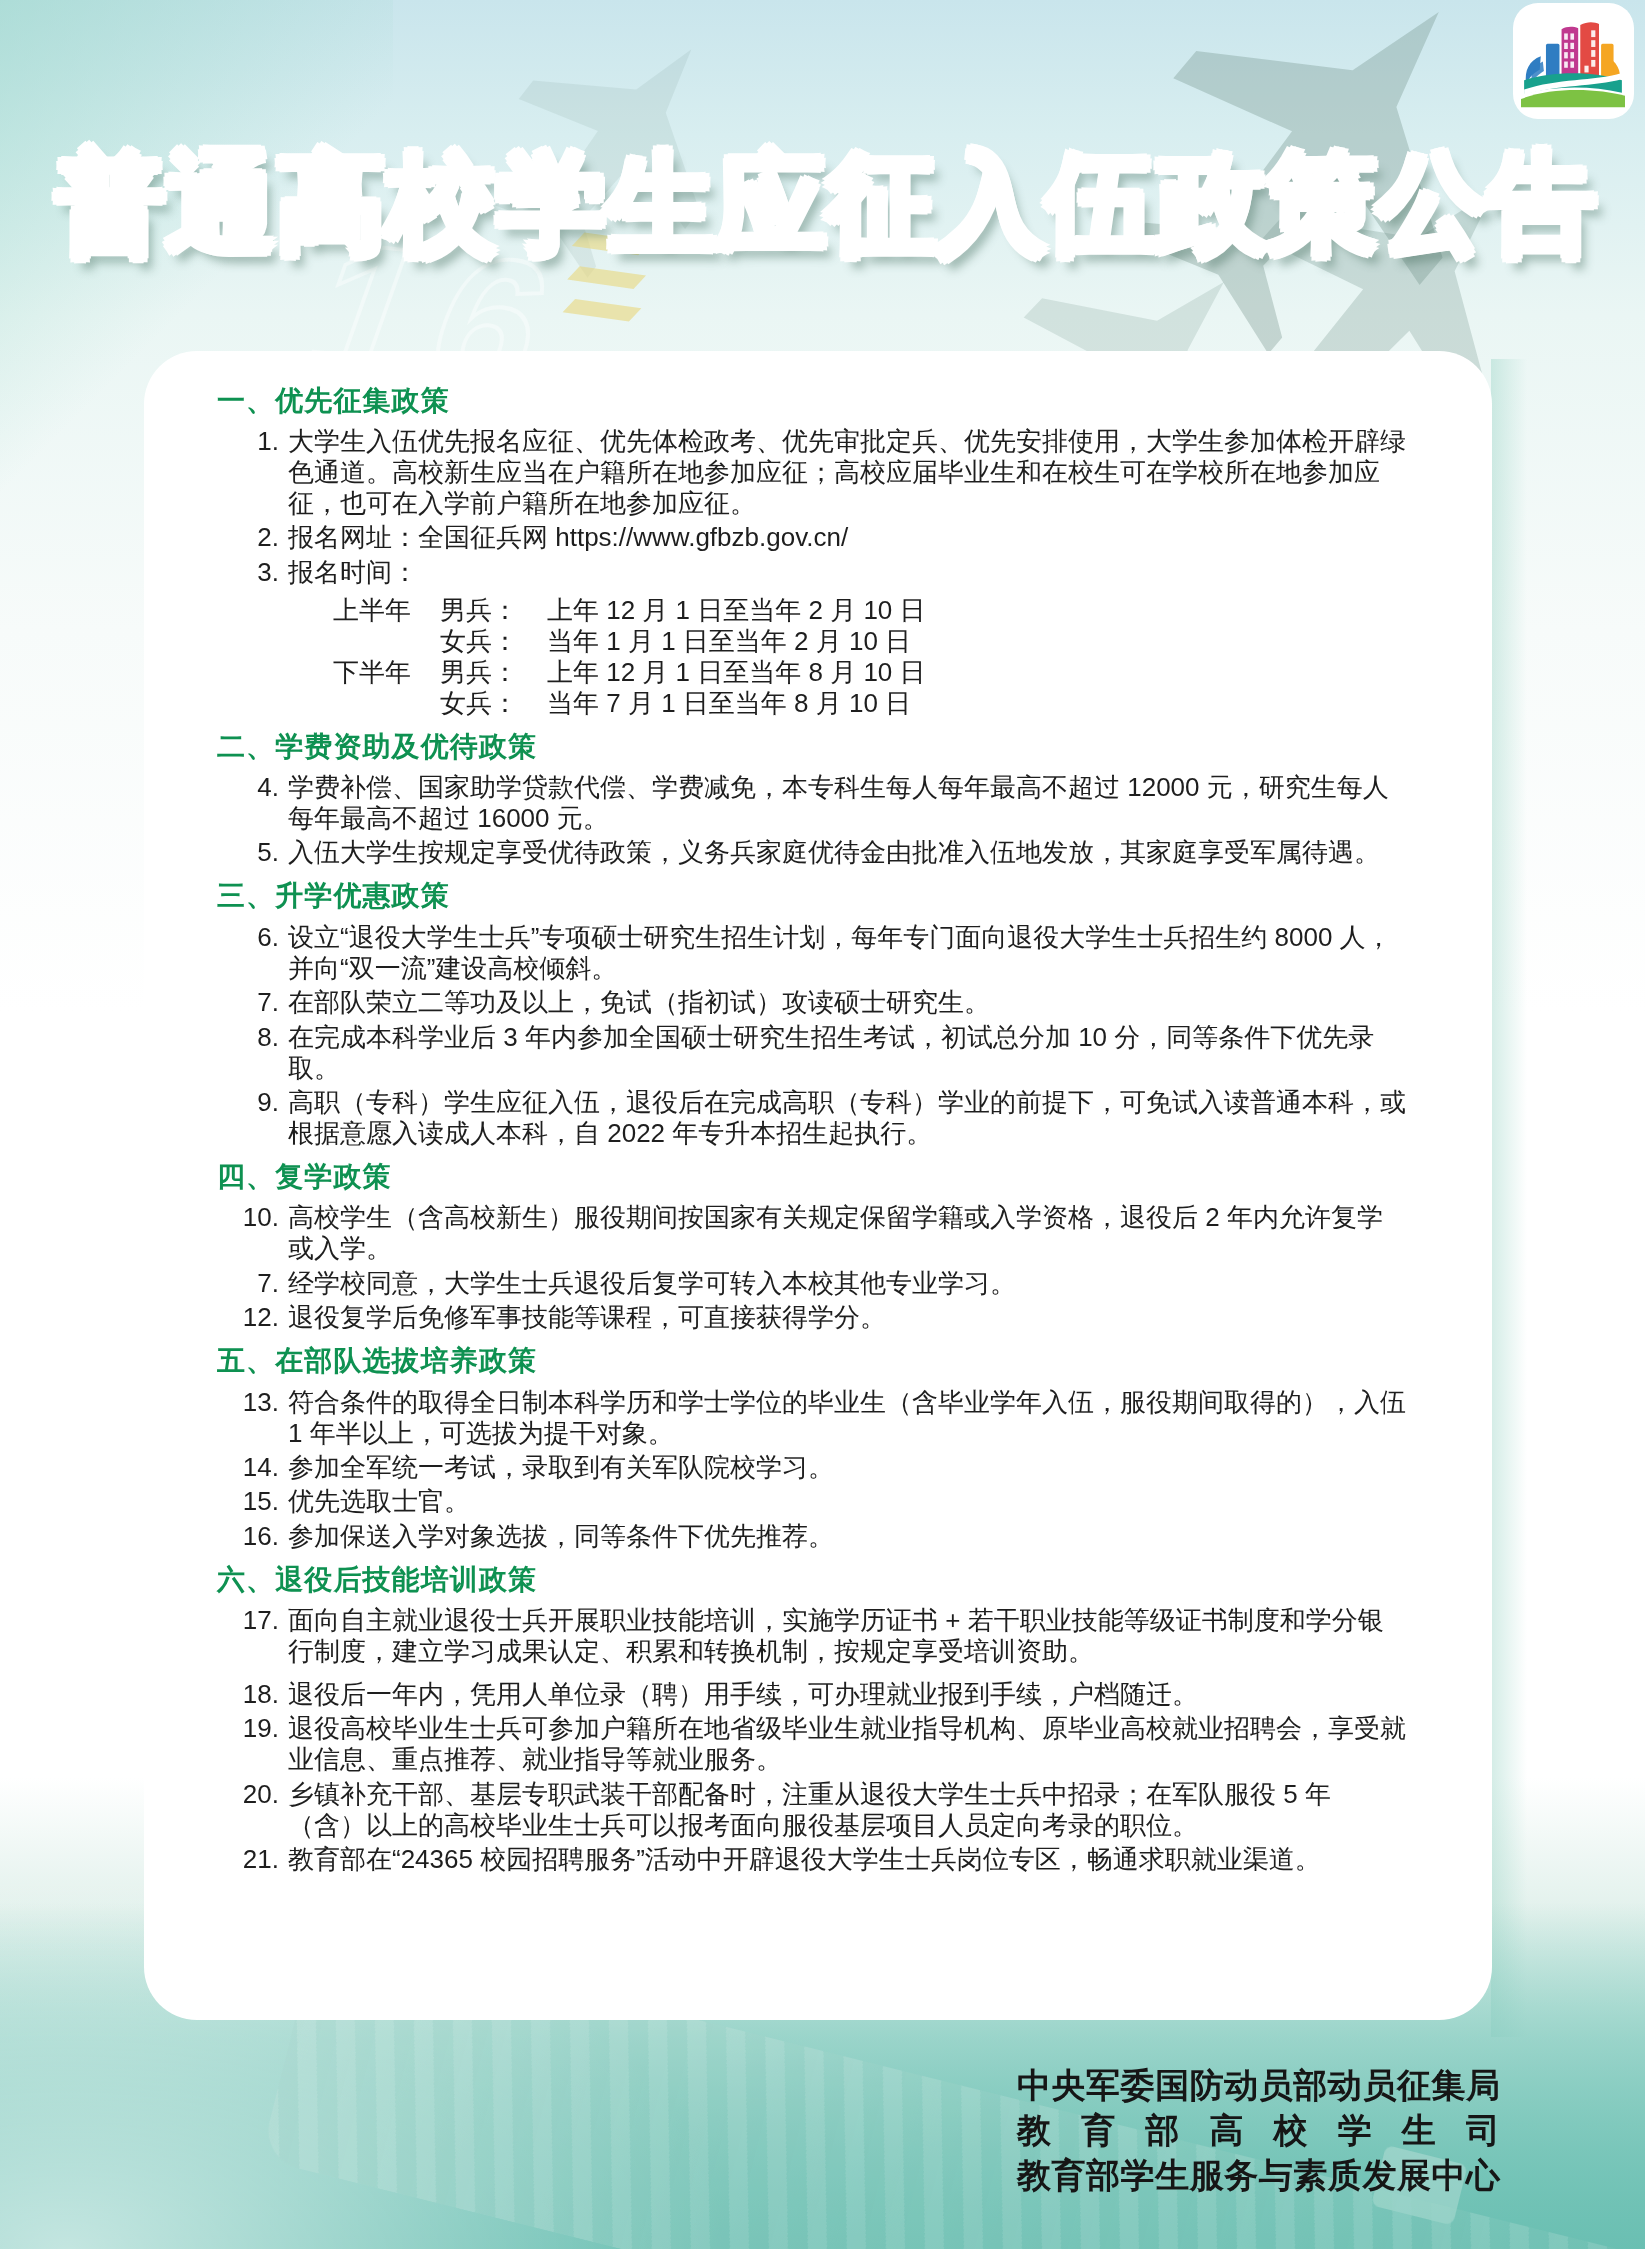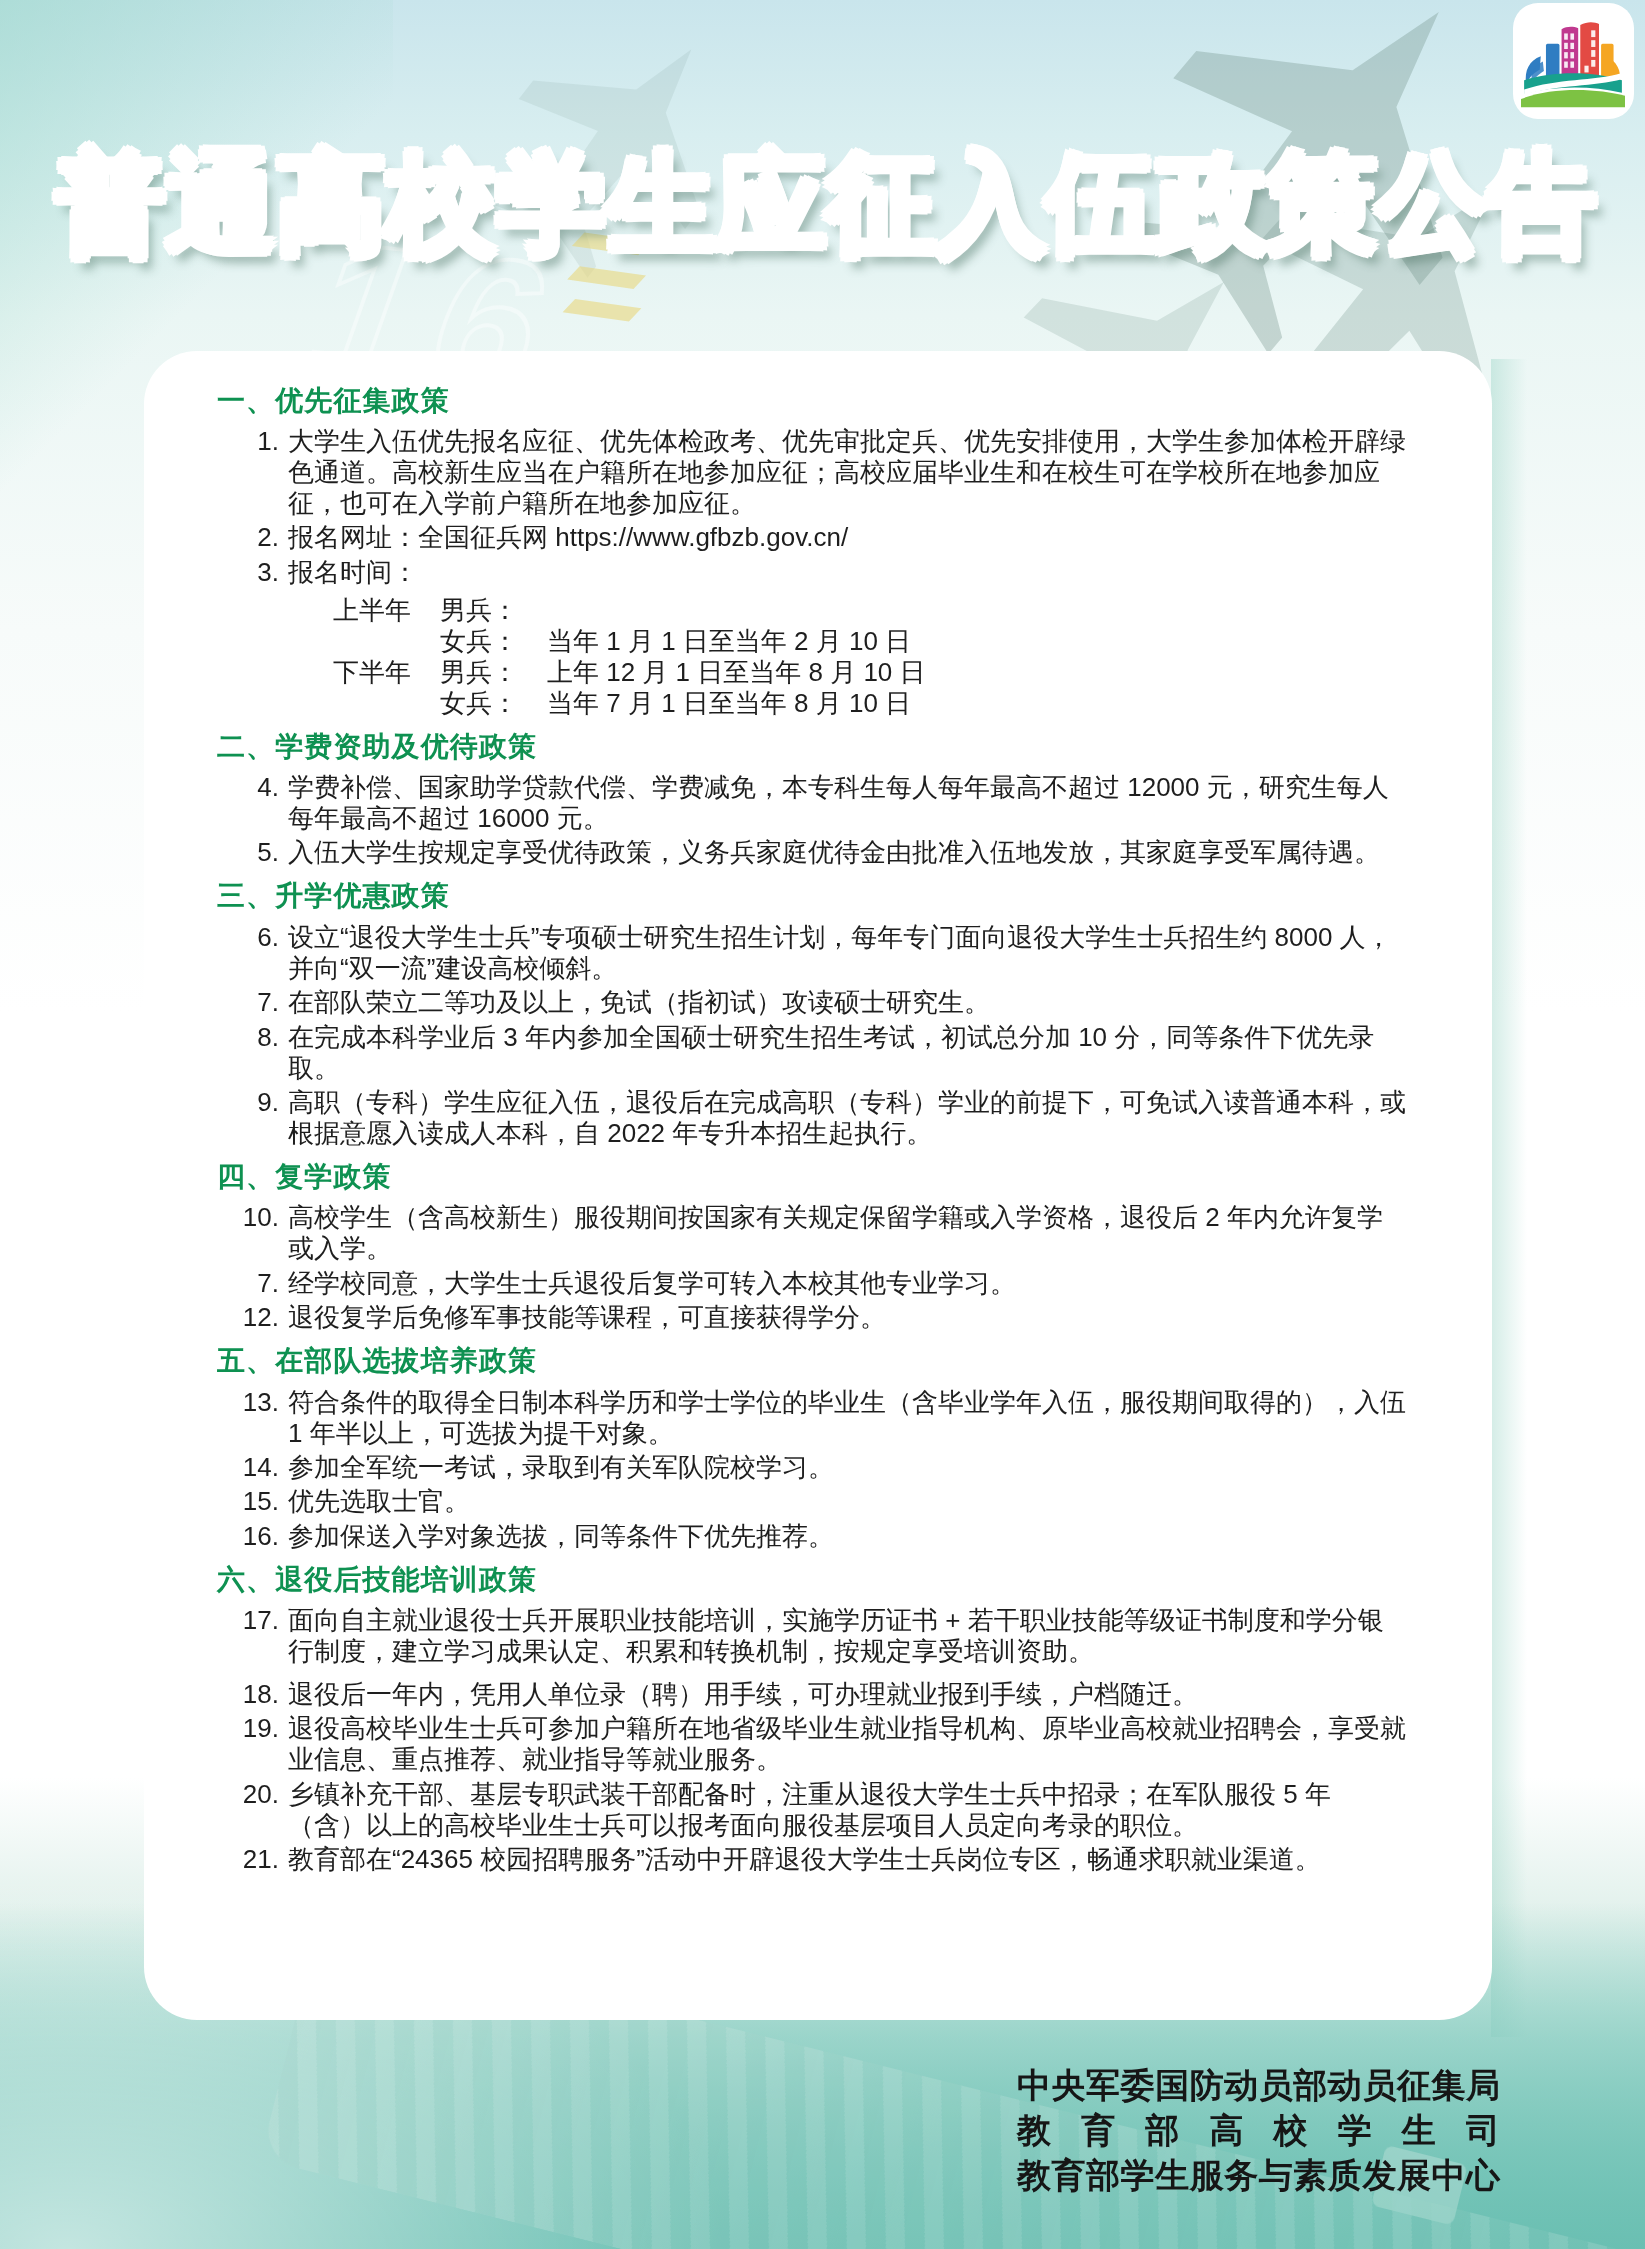--- a/index.html
+++ b/index.html
@@ -194,20 +194,21 @@
         <div class="item">
           <span class="num">2.</span>
           <div class="txt"><span>报名网址：全国征兵网 https://www.gfbzb.gov.cn/</span></div>
         </div>
         <div class="item">
           <span class="num">3.</span>
           <div class="txt"><span>报名时间：</span><div class="schedule">
               <div class="srow">
                 <span class="period">上半年</span>
                 <span class="gender">男兵：</span>
+                <span class="range">上年 12 月 1 日至当年 2 月 10 日</span>
               </div>
               <div class="srow">
                 <span class="period"></span>
                 <span class="gender">女兵：</span>
                 <span class="range">当年 1 月 1 日至当年 2 月 10 日</span>
               </div>
               <div class="srow">
                 <span class="period">下半年</span>
                 <span class="gender">男兵：</span>
                 <span class="range">上年 12 月 1 日至当年 8 月 10 日</span>

